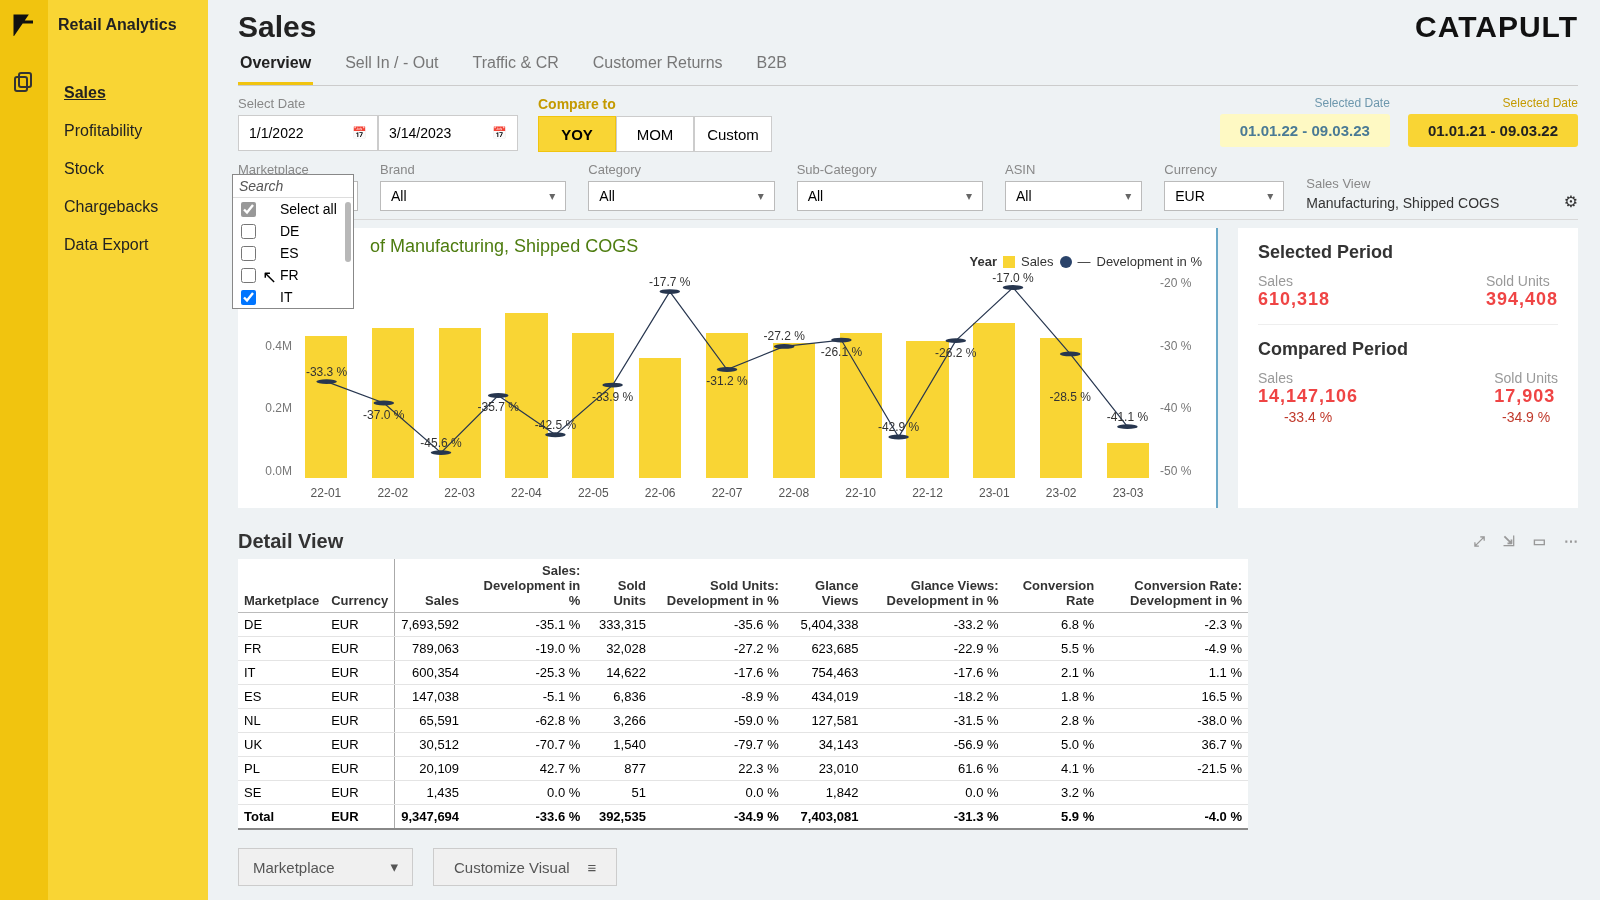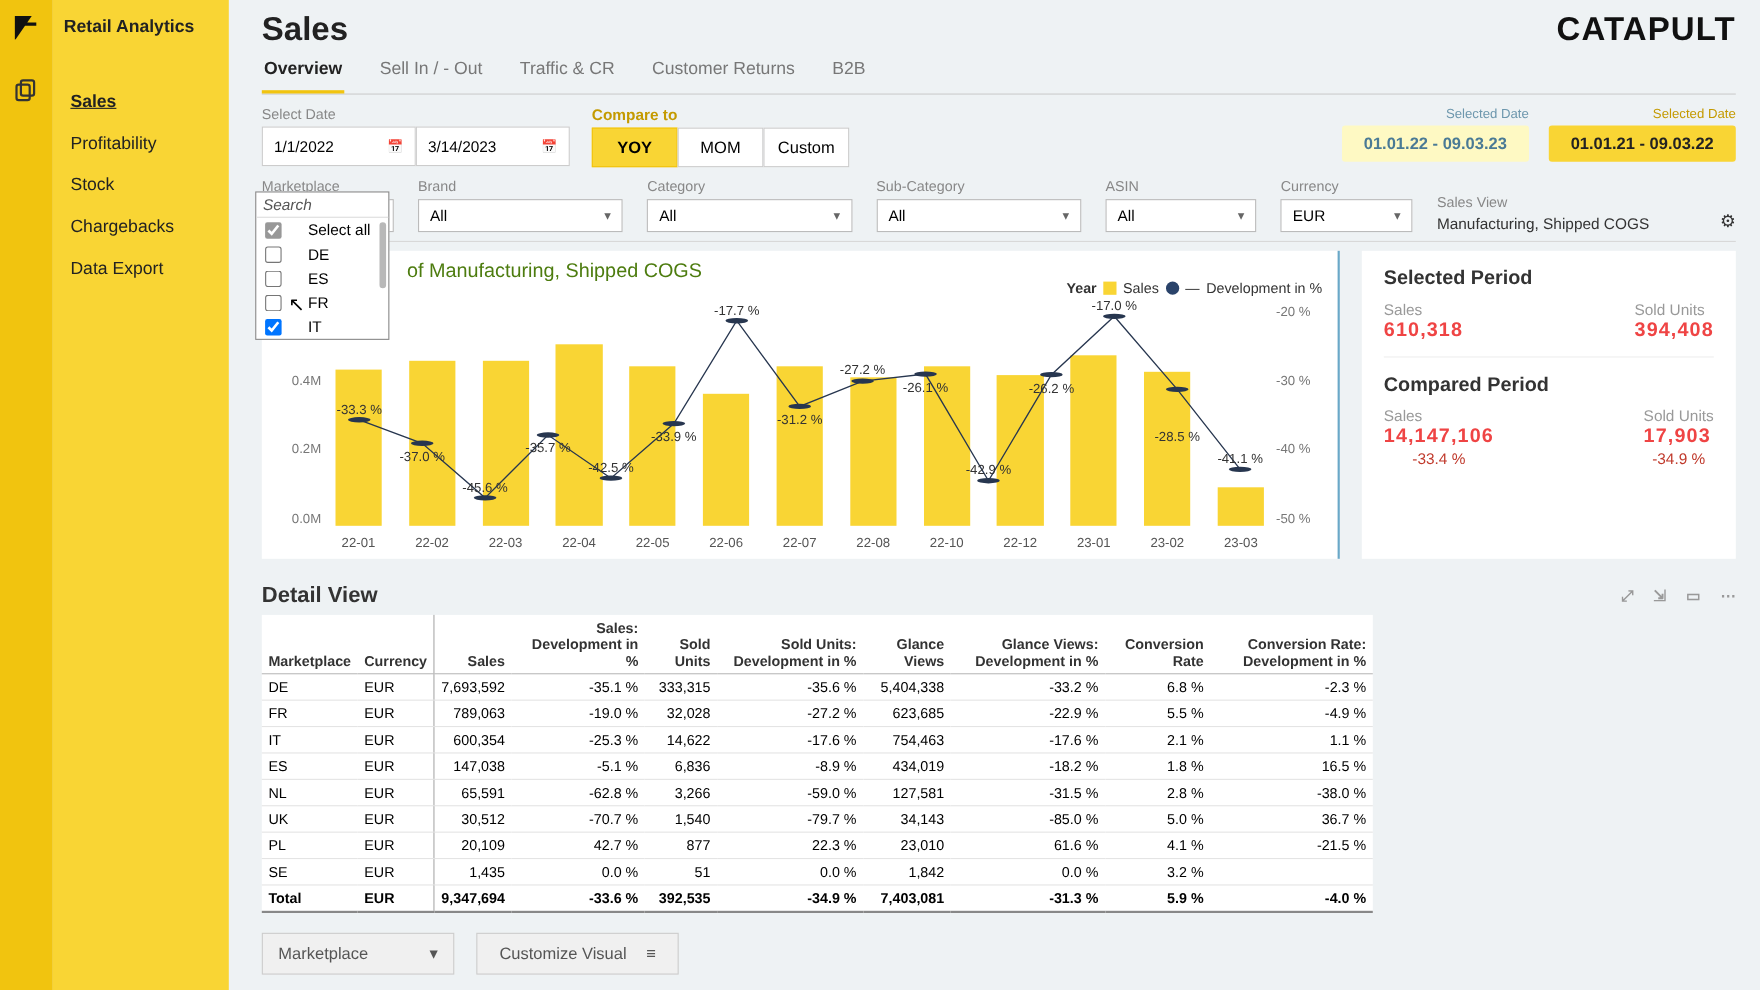--- a/index.html
+++ b/index.html
@@ -480,21 +480,21 @@
           <td>-38.0 %</td>
         </tr>
         <tr>
           <td class="left">UK</td>
           <td class="left vr">EUR</td>
           <td>30,512</td>
           <td>-70.7 %</td>
           <td>1,540</td>
           <td>-79.7 %</td>
           <td>34,143</td>
-          <td>-85.0 %</td>
+          <td>-56.9 %</td>
           <td>5.0 %</td>
           <td>36.7 %</td>
         </tr>
         <tr>
           <td class="left">PL</td>
           <td class="left vr">EUR</td>
           <td>20,109</td>
           <td>42.7 %</td>
           <td>877</td>
           <td>22.3 %</td>

